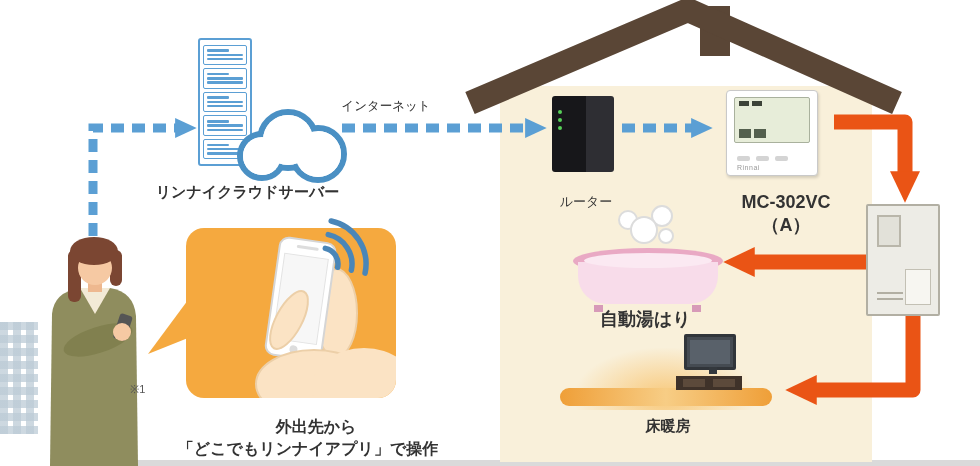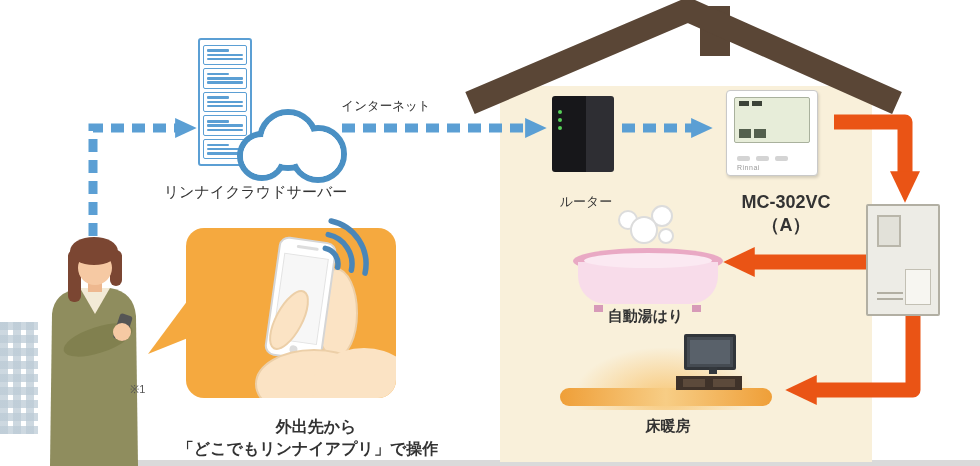--- a/index.html
+++ b/index.html
@@ -89,28 +89,28 @@
 
   
   #woman-svg{position:absolute;left:18px;top:228px;z-index:3;}
   .bubble{position:absolute;left:186px;top:228px;width:210px;height:170px;background:#f5a93f;
           border-radius:18px;overflow:hidden;z-index:3;}
   #tail-svg{position:absolute;left:146px;top:298px;z-index:3;}
   #wifi-svg{position:absolute;left:298px;top:214px;z-index:4;}
 
   
   .lbl{position:absolute;text-align:center;color:#333;z-index:5;}
-  .lbl-server{left:148px;top:183px;width:215px;font-size:15px;}
+  .lbl-server{left:140px;top:183px;width:215px;font-size:15px;font-weight:bold;}
   .lbl-internet{left:332px;top:98px;width:108px;font-size:12.5px;}
   .lbl-lan{left:534px;top:174px;width:104px;font-size:15px;font-weight:bold;}
   .lbl-lan sup{font-size:9px;font-weight:normal;}
   .lbl-router{left:534px;top:193px;width:104px;font-size:13px;font-weight:normal;}
   .lbl-remote{left:728px;top:183px;width:116px;font-size:15px;font-weight:bold;}
   .lbl-model{left:720px;top:192px;width:132px;font-size:18px;font-weight:bold;}
-  .lbl-bath{left:583px;top:307px;width:125px;font-size:15px;font-weight:bold;}
+  .lbl-bath{left:583px;top:307px;width:125px;font-size:18px;font-weight:bold;}
   .lbl-floor{left:618px;top:417px;width:100px;font-size:15px;font-weight:bold;}
   .lbl-note1{left:130px;top:381px;width:40px;font-size:11px;color:#555;text-align:left;}
   .lbl-app1{left:216px;top:417px;width:200px;font-size:16px;font-weight:bold;}
   .lbl-app2{left:148px;top:439px;width:320px;font-size:16px;font-weight:bold;}
 
   .bottom-strip{position:absolute;left:88px;top:460px;width:892px;height:6px;background:#dadada;z-index:0;}
 </style>
 </head>
 <body>
 

